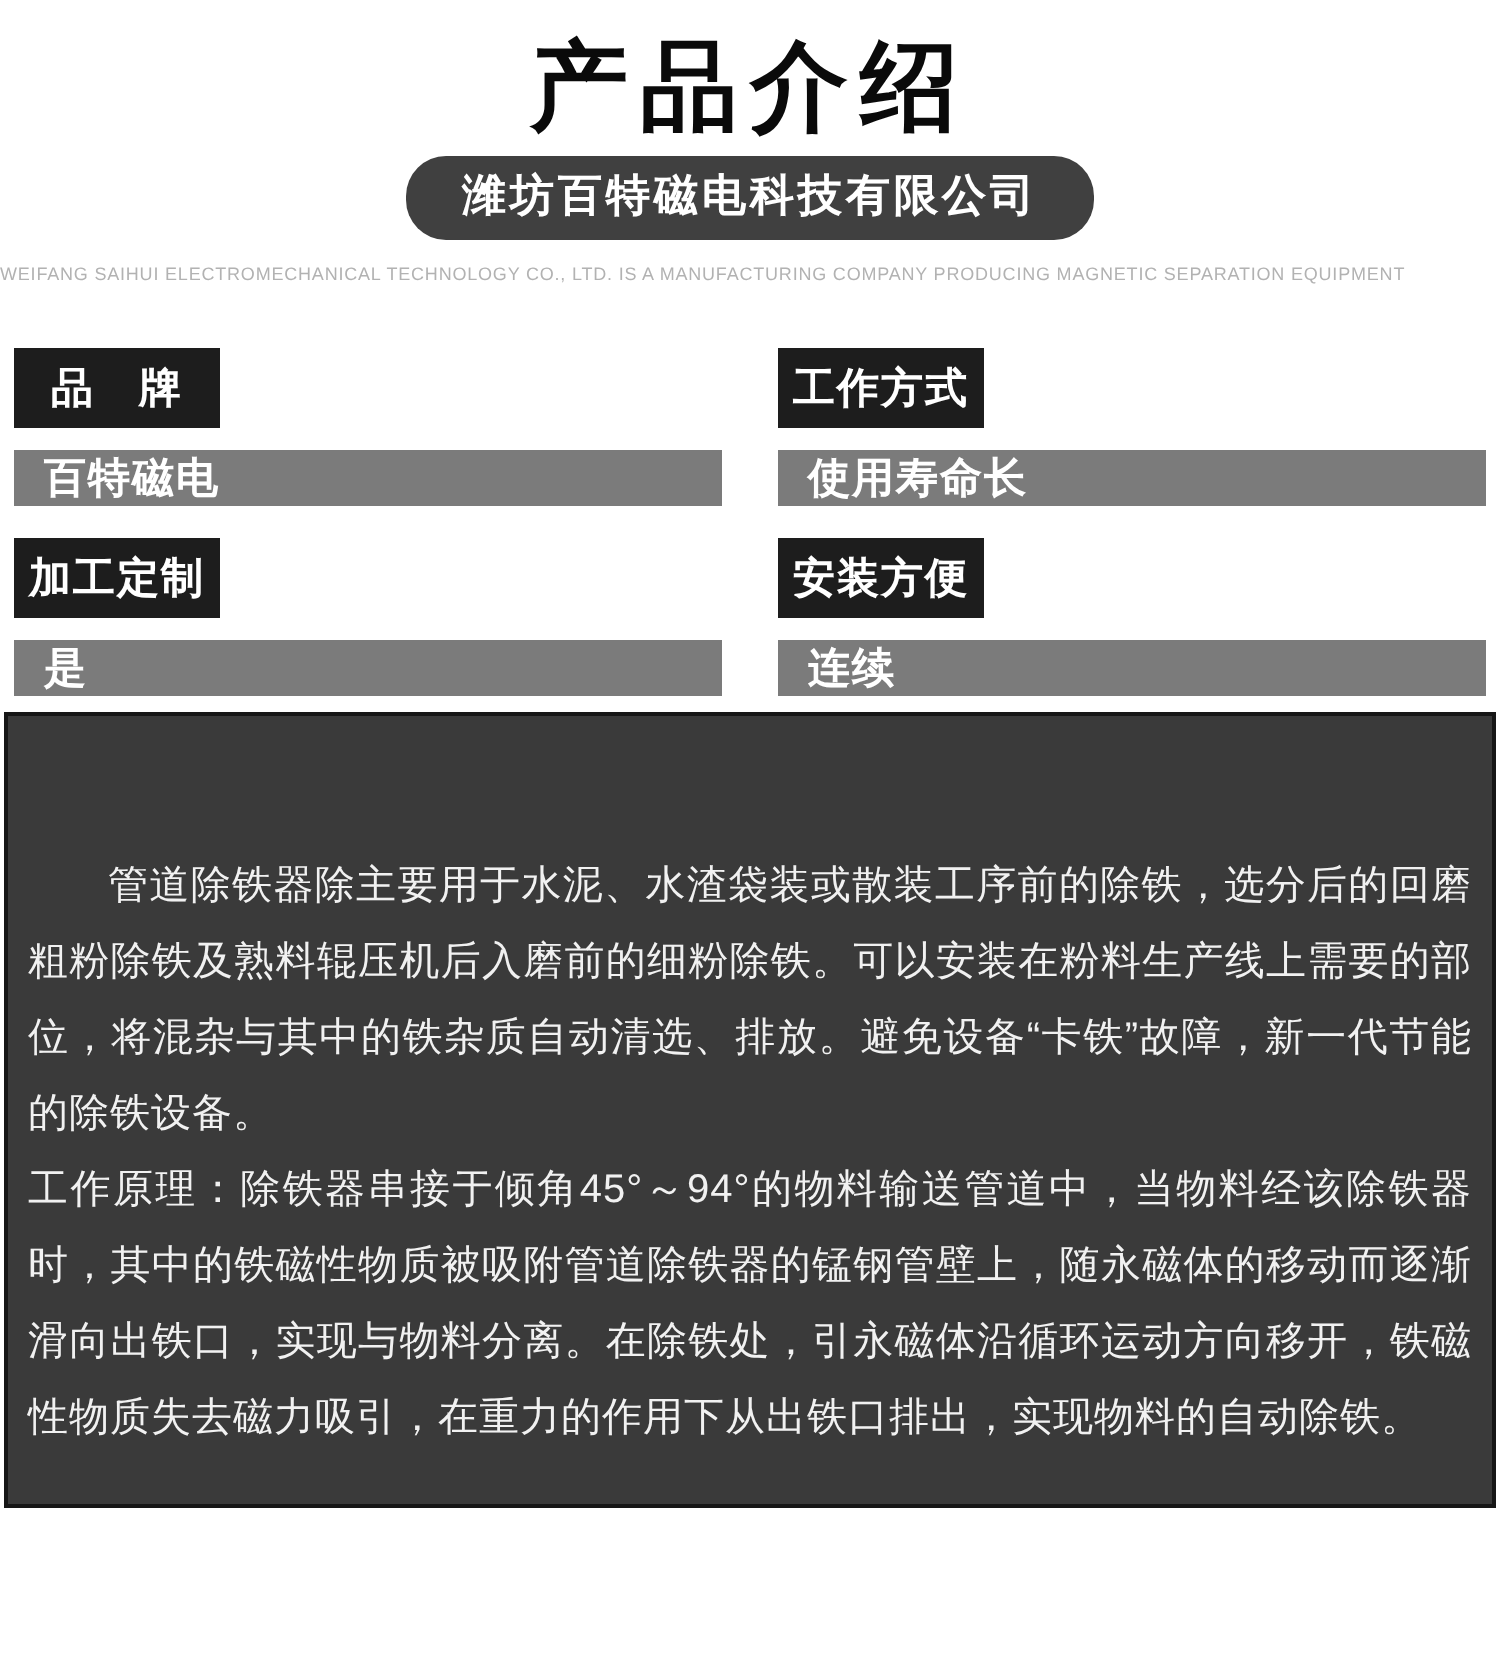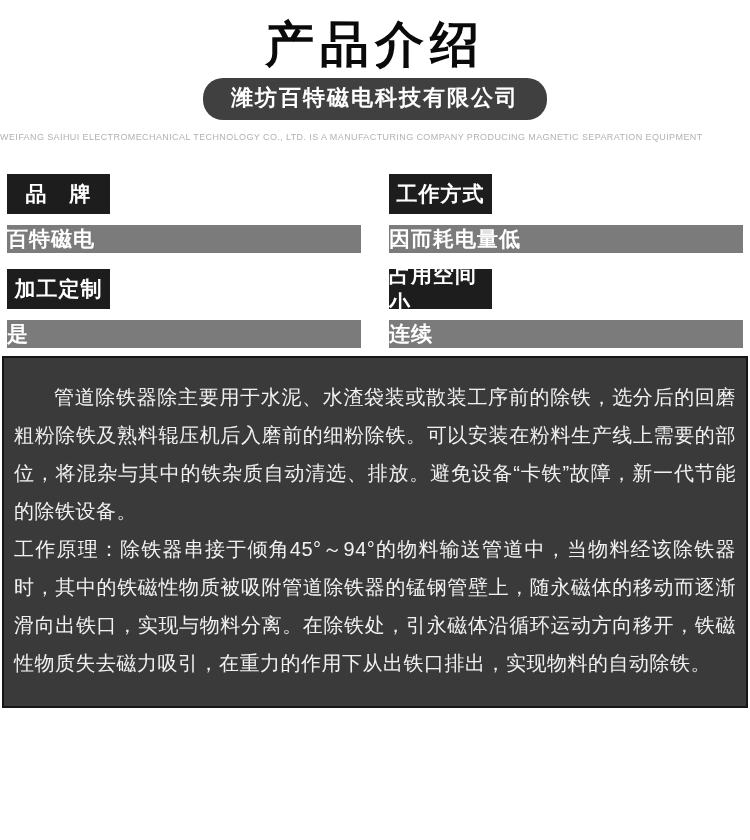--- a/index.html
+++ b/index.html
@@ -64,39 +64,39 @@
     font-weight:bold;
     letter-spacing:1px;
   }
   .spec-value {
     background:#7b7b7b;
     color:#ffffff;
     flex:1;
     height:40px;
     display:flex;
     align-items:center;
-    padding-left:0;
+    padding-left:15px;
     font-size:21px;
     font-weight:bold;
     letter-spacing:1px;
   }
 
   
   .desc-block {
     margin:8px 2px 0;
     background:#3a3a3a;
     border:2px solid #161616;
     padding:20px 10px 24px;
     color:#f1f1f1;
     font-size:20px;
     line-height:38px;
     letter-spacing:0.5px;
     text-align:justify;
   }
-  .desc-block p[data-name="desc-paragraph-lead"] { text-indent:2em; }
+  .desc-block p[data-name="desc-paragraph-lead"] { text-indent:2em;margin-top:46px; }
 </style>
 </head>
 <body>
 
 <div class="page" data-name="product-introduction-page">
 
   <h1 class="page-title" data-name="page-title">产品介绍</h1>
 
   <div class="banner-wrap" data-name="company-banner-wrap">
     <span class="company-banner" data-name="company-name-banner">潍坊百特磁电科技有限公司</span>
@@ -106,28 +106,28 @@
     <div data-name="company-intro-line">WEIFANG SAIHUI ELECTROMECHANICAL TECHNOLOGY CO., LTD. IS A MANUFACTURING COMPANY PRODUCING MAGNETIC SEPARATION EQUIPMENT</div>
   </div>
 
   <div class="spec-grid" data-name="spec-grid">
     <div class="spec-pair" data-name="spec-row-brand">
       <div class="spec-label" data-name="spec-label-brand">品　牌</div>
       <div class="spec-value" data-name="spec-value-brand">百特磁电</div>
     </div>
     <div class="spec-pair" data-name="spec-row-product-name">
       <div class="spec-label" data-name="spec-label-product-name">工作方式</div>
-      <div class="spec-value" data-name="spec-value-product-name">因而耗电量低</div>
+      <div class="spec-value" data-name="spec-value-product-name">使用寿命长</div>
     </div>
     <div class="spec-pair" data-name="spec-row-customization">
       <div class="spec-label" data-name="spec-label-customization">加工定制</div>
       <div class="spec-value" data-name="spec-value-customization">是</div>
     </div>
     <div class="spec-pair" data-name="spec-row-working-mode">
-      <div class="spec-label" data-name="spec-label-working-mode">占用空间小</div>
+      <div class="spec-label" data-name="spec-label-working-mode">安装方便</div>
       <div class="spec-value" data-name="spec-value-working-mode">连续</div>
     </div>
   </div>
 
   <div class="desc-block" data-name="product-description-block">
     <p data-name="desc-paragraph-lead">管道除铁器除主要用于水泥、水渣袋装或散装工序前的除铁，选分后的回磨粗粉除铁及熟料辊压机后入磨前的细粉除铁。可以安装在粉料生产线上需要的部位，将混杂与其中的铁杂质自动清选、排放。避免设备“卡铁”故障，新一代节能的除铁设备。</p>
     <p data-name="desc-paragraph-principle">工作原理：除铁器串接于倾角45°～94°的物料输送管道中，当物料经该除铁器时，其中的铁磁性物质被吸附管道除铁器的锰钢管壁上，随永磁体的移动而逐渐滑向出铁口，实现与物料分离。在除铁处，引永磁体沿循环运动方向移开，铁磁性物质失去磁力吸引，在重力的作用下从出铁口排出，实现物料的自动除铁。</p>
   </div>
 
 </div>

